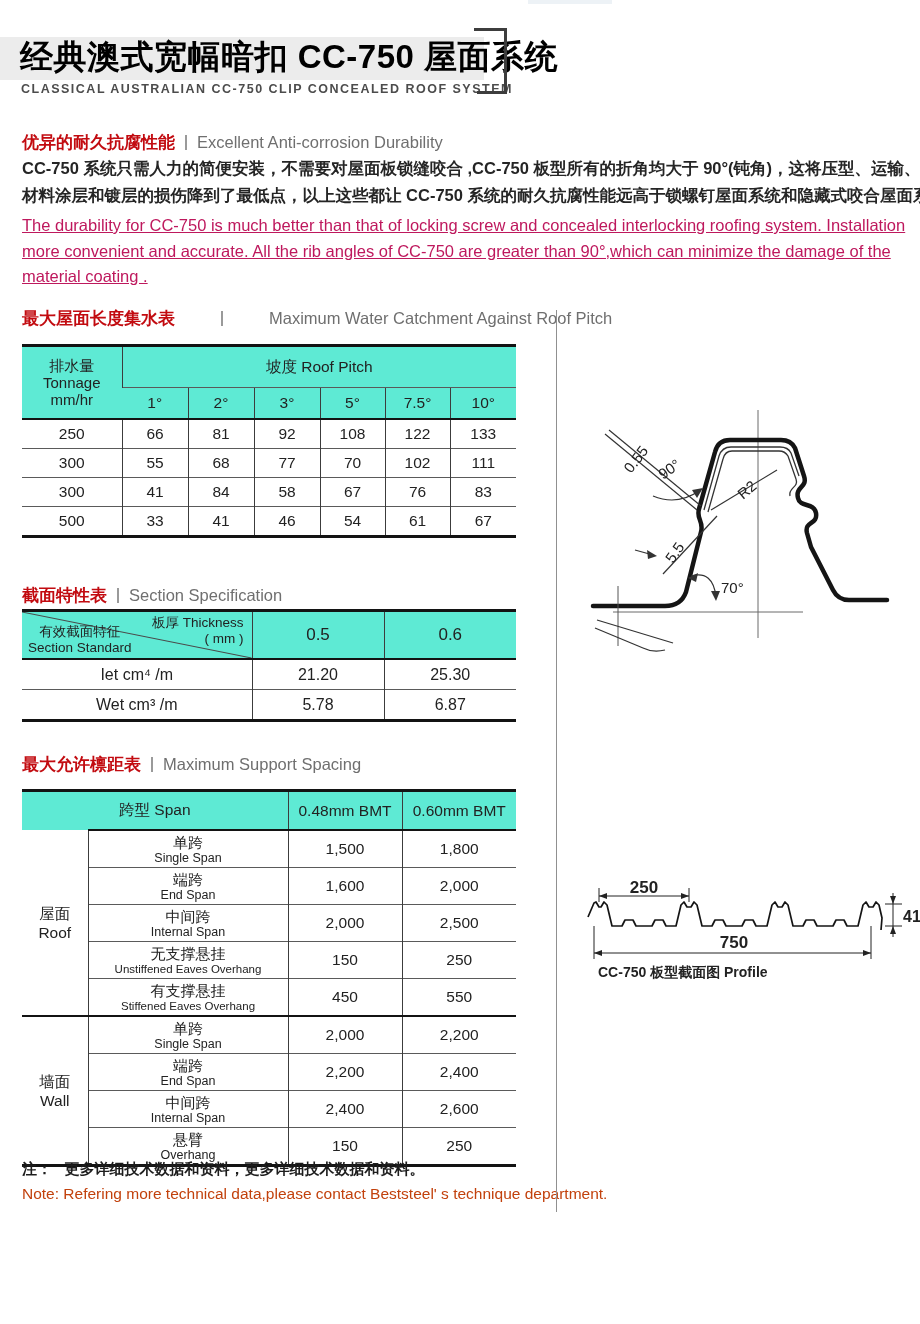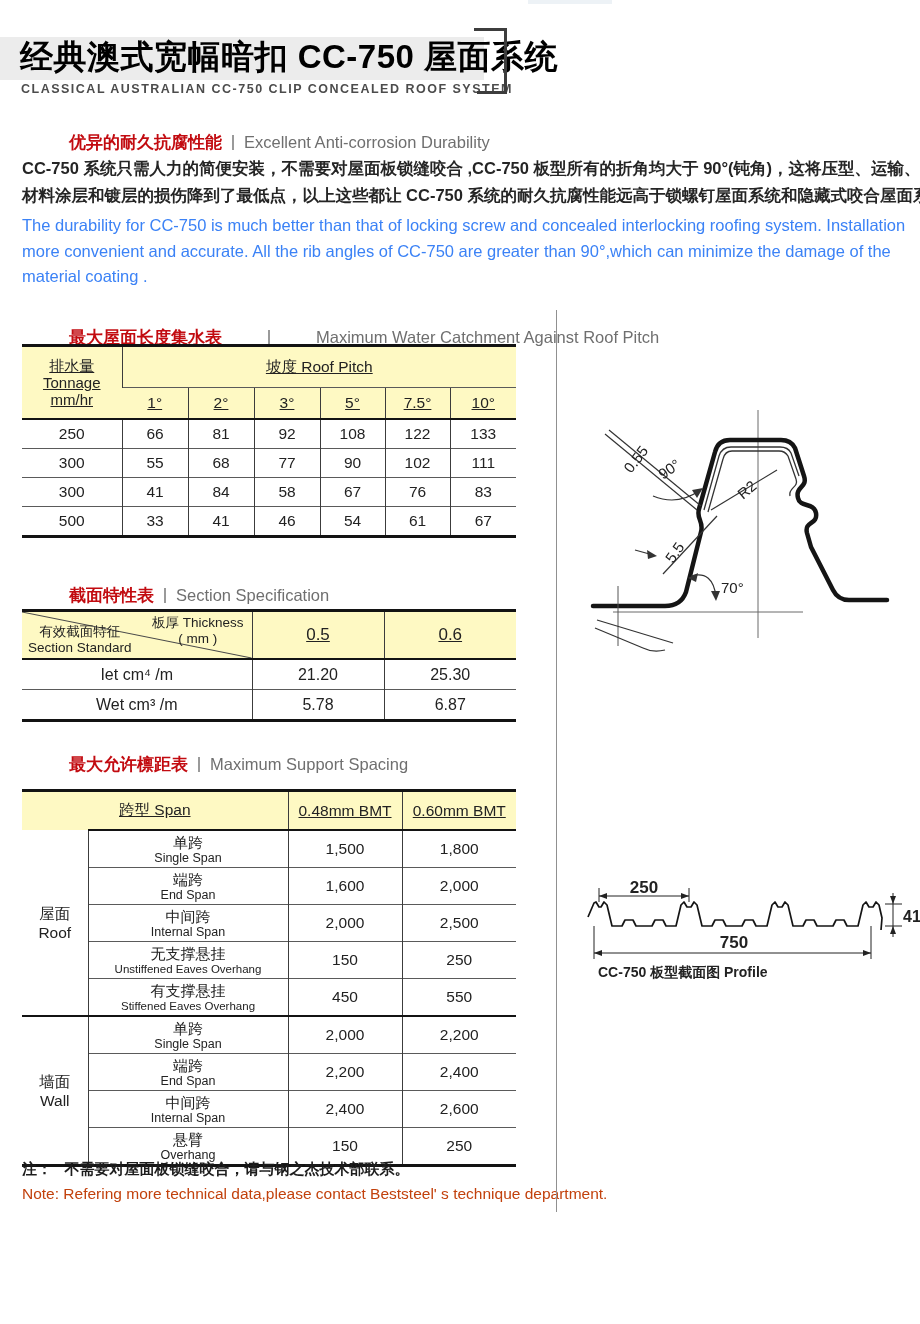--- a/index.html
+++ b/index.html
@@ -11,33 +11,33 @@
   .remnant{left:528px;top:0;width:84px;height:4px;background:#dfe7ee;opacity:.55;}
   .title-bar{left:0;top:37px;width:484px;height:43px;background:#ececec;}
   .title-zh{left:20px;top:33px;height:48px;line-height:48px;font-size:33px;font-weight:bold;color:#000000;letter-spacing:.5px;white-space:nowrap;}
   .title-en{left:21px;top:82px;font-size:12.5px;font-weight:bold;letter-spacing:1.5px;color:#4c4c4c;white-space:nowrap;}
   .br-top{left:474px;top:28px;width:33px;height:3px;background:#3d3d3d;}
   .br-right{left:504px;top:28px;width:3px;height:66px;background:#3d3d3d;}
   .br-bot{left:477px;top:91px;width:30px;height:3px;background:#3d3d3d;}
 
   
   .sec-head{display:flex;align-items:center;white-space:nowrap;}
-  .sec-head .zh{font-size:17px;font-weight:bold;color:#c20b10;margin-left:47px;}
+  .sec-head .zh{font-size:17px;font-weight:bold;color:#c20b10;}
   .sec-head .bar{width:2px;height:15px;background:#9a9a9a;margin:0 10px;}
   .sec-head .en{font-size:16.5px;color:#6f6f6f;}
 
   .para-zh{left:22px;top:155px;width:876px;font-size:16.5px;font-weight:600;color:#252525;}
   .para-zh div{line-height:27px;white-space:nowrap;}
-  .para-en{left:22px;top:213px;width:886px;font-size:16.5px;color:#3b82f6;}
+  .para-en{left:22px;top:213px;width:886px;font-size:16.5px;color:#be185d;text-decoration:underline;}
   .para-en div{line-height:25.5px;white-space:nowrap;}
 
   
   table{border-collapse:collapse;table-layout:fixed;text-align:center;color:#222;}
   td,th{padding:0;font-weight:normal;vertical-align:middle;}
-  .thead-bg{background:#fef9c3;text-decoration:underline;}
+  .thead-bg{background:#5eead4;}
 
   
   .t1{width:494px;font-size:15.5px;border-top:3px solid #131313;border-bottom:3px solid #131313;}
   .t1 td{border-left:1px solid #3c3c3c;}
   .t1 td:first-child{border-left:none;}
   .t1 .deg td{border-top:1px solid #5a5a5a;height:30px;}
   .t1 .grp td{height:40px;}
   .t1 tbody td{height:28px;border-top:1px solid #5a5a5a;}
   .t1 tbody tr:first-child td{border-top:2px solid #131313;}
   .t1 .corner{font-size:15px;line-height:17px;}
@@ -45,21 +45,21 @@
   
   .t2{width:494px;font-size:16px;border-top:3px solid #131313;border-bottom:3px solid #131313;}
   .t2 td{border-left:1px solid #3c3c3c;}
   .t2 td:first-child{border-left:none;}
   .t2 thead td{height:46px;}
   .t2 tbody td{height:29px;border-top:1px solid #5a5a5a;}
   .t2 tbody tr:first-child td{border-top:2px solid #131313;}
   .t2 .th-val{font-size:17px;}
   .diag{position:relative;}
   .diag svg{position:absolute;left:0;top:0;width:100%;height:100%;}
-  .diag .tr-txt{position:absolute;right:8px;top:3px;font-size:13.5px;line-height:16px;}
+  .diag .tr-txt{position:absolute;right:8px;top:3px;text-align:right;font-size:13.5px;line-height:16px;}
   .diag .bl-txt{position:absolute;left:6px;bottom:2px;text-align:center;font-size:13.5px;line-height:16px;}
 
   
   .t3{width:494px;font-size:15.5px;border-top:3px solid #131313;border-bottom:3px solid #131313;}
   .t3 .c-v,.t3 .c-type{border-left:1px solid #3c3c3c;}
   .t3 thead td{height:37px;}
   .t3 tbody td{height:36px;}
   .t3 tbody .c-type,.t3 tbody .c-v{border-top:1px solid #5a5a5a;}
   .t3 tbody tr.first .c-type,.t3 tbody tr.first .c-v{border-top:2px solid #131313;}
   .t3 tbody tr.group-start td{border-top:2px solid #131313 !important;}
@@ -100,21 +100,21 @@
   <div class="abs para-zh">
     <div>CC-750 系统只需人力的简便安装，不需要对屋面板锁缝咬合 ,CC-750 板型所有的折角均大于 90°(钝角)，这将压型、运输、安装过程中对</div>
     <div>材料涂层和镀层的损伤降到了最低点，以上这些都让 CC-750 系统的耐久抗腐性能远高于锁螺钉屋面系统和隐藏式咬合屋面系统。</div>
   </div>
   <div class="abs para-en">
     <div>The durability for CC-750 is much better than that of locking screw and concealed interlocking roofing system. Installation</div>
     <div>more convenient and accurate. All the rib angles of CC-750 are greater than 90°,which can minimize the damage of the</div>
     <div>material coating .</div>
   </div>
 
-  <div class="abs sec-head" style="left:22px;top:326px;gap:36px;">
+  <div class="abs sec-head" style="left:22px;top:307px;gap:36px;">
     <span class="zh">最大屋面长度集水表</span>
     <span class="bar"></span>
     <span class="en">Maximum Water Catchment Against Roof Pitch</span>
   </div>
 
   <table class="abs t1" style="left:22px;top:344px;">
     <colgroup>
         <col style="width:100px">
         <col style="width:66px">
         <col style="width:66px">
@@ -149,21 +149,21 @@
         <td>92</td>
         <td>108</td>
         <td>122</td>
         <td>133</td>
       </tr>
       <tr>
         <td>300</td>
         <td>55</td>
         <td>68</td>
         <td>77</td>
-        <td>90</td>
+        <td>70</td>
         <td>102</td>
         <td>111</td>
       </tr>
       <tr>
         <td>300</td>
         <td>41</td>
         <td>84</td>
         <td>58</td>
         <td>67</td>
         <td>76</td>
@@ -323,21 +323,21 @@
         <td class="c-type">
           <div class="zh-line">悬臂</div>
           <div class="en-line">Overhang</div>
         </td>
         <td class="c-v">150</td>
         <td class="c-v">250</td>
       </tr>
     </tbody>
   </table>
 
-  <div class="abs note-zh">注：   不需要对屋面板锁缝咬合，请与钢之杰技术部联系。</div>
+  <div class="abs note-zh">注：   更多详细技术数据和资料，更多详细技术数据和资料。</div>
   <div class="abs note-en">Note: Refering more technical data,please contact Beststeel' s technique department.</div>
 
   <div class="abs divider"></div>
 
   <svg class="abs diagram" style="left:585px;top:400px;" width="330" height="280" viewBox="0 0 330 280">
     <line x1="173" y1="10" x2="173" y2="238" stroke="#6a6a6a" stroke-width="1"></line>
     <line x1="28" y1="212" x2="218" y2="212" stroke="#6a6a6a" stroke-width="1"></line>
 
     <path d="M 8 206 H 80 Q 96 206 101 192 L 116 132 C 119 121 111 119 114 109 L 130 52 Q 133 40 145 40 L 196 40 Q 206 40 210 48 L 219 76
              C 223 88 210 86 213 98 C 215 108 229 102 231 113 C 233 125 219 121 222 133 L 226 147 L 248 190 Q 253 200 264 200 L 302 200" fill="none" stroke="#151515" stroke-width="4.5" stroke-linejoin="round" stroke-linecap="round"></path>

